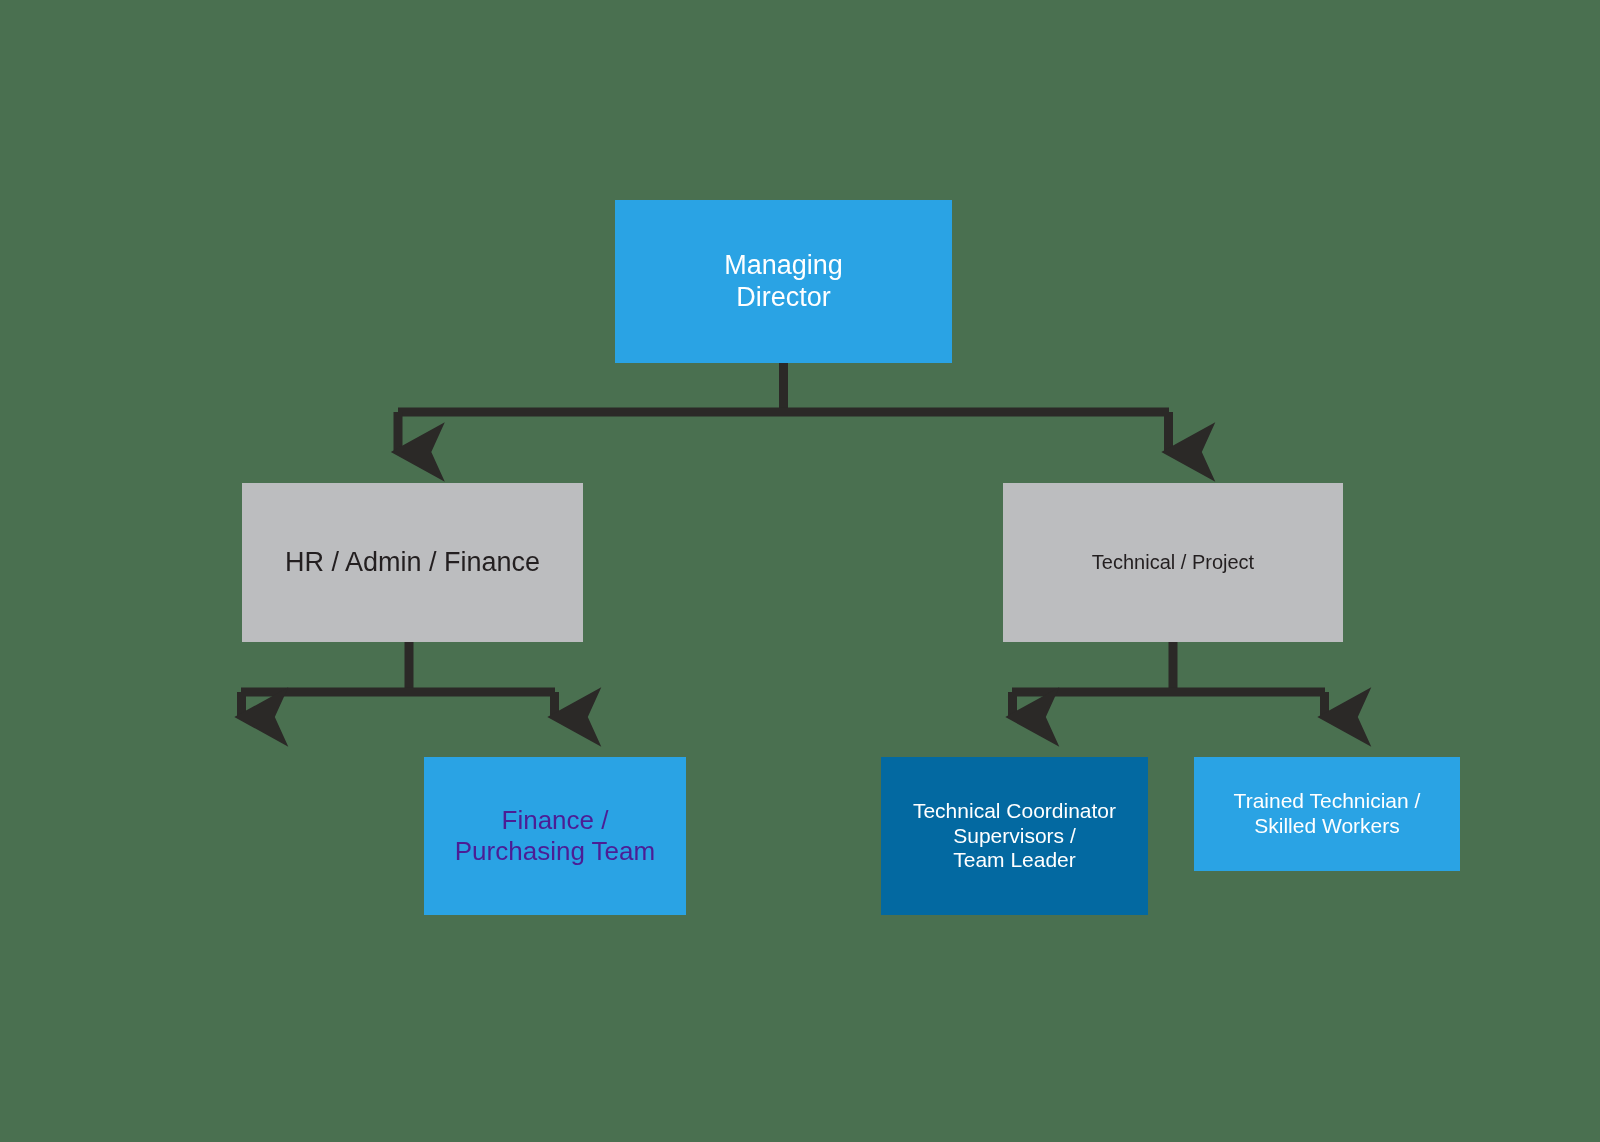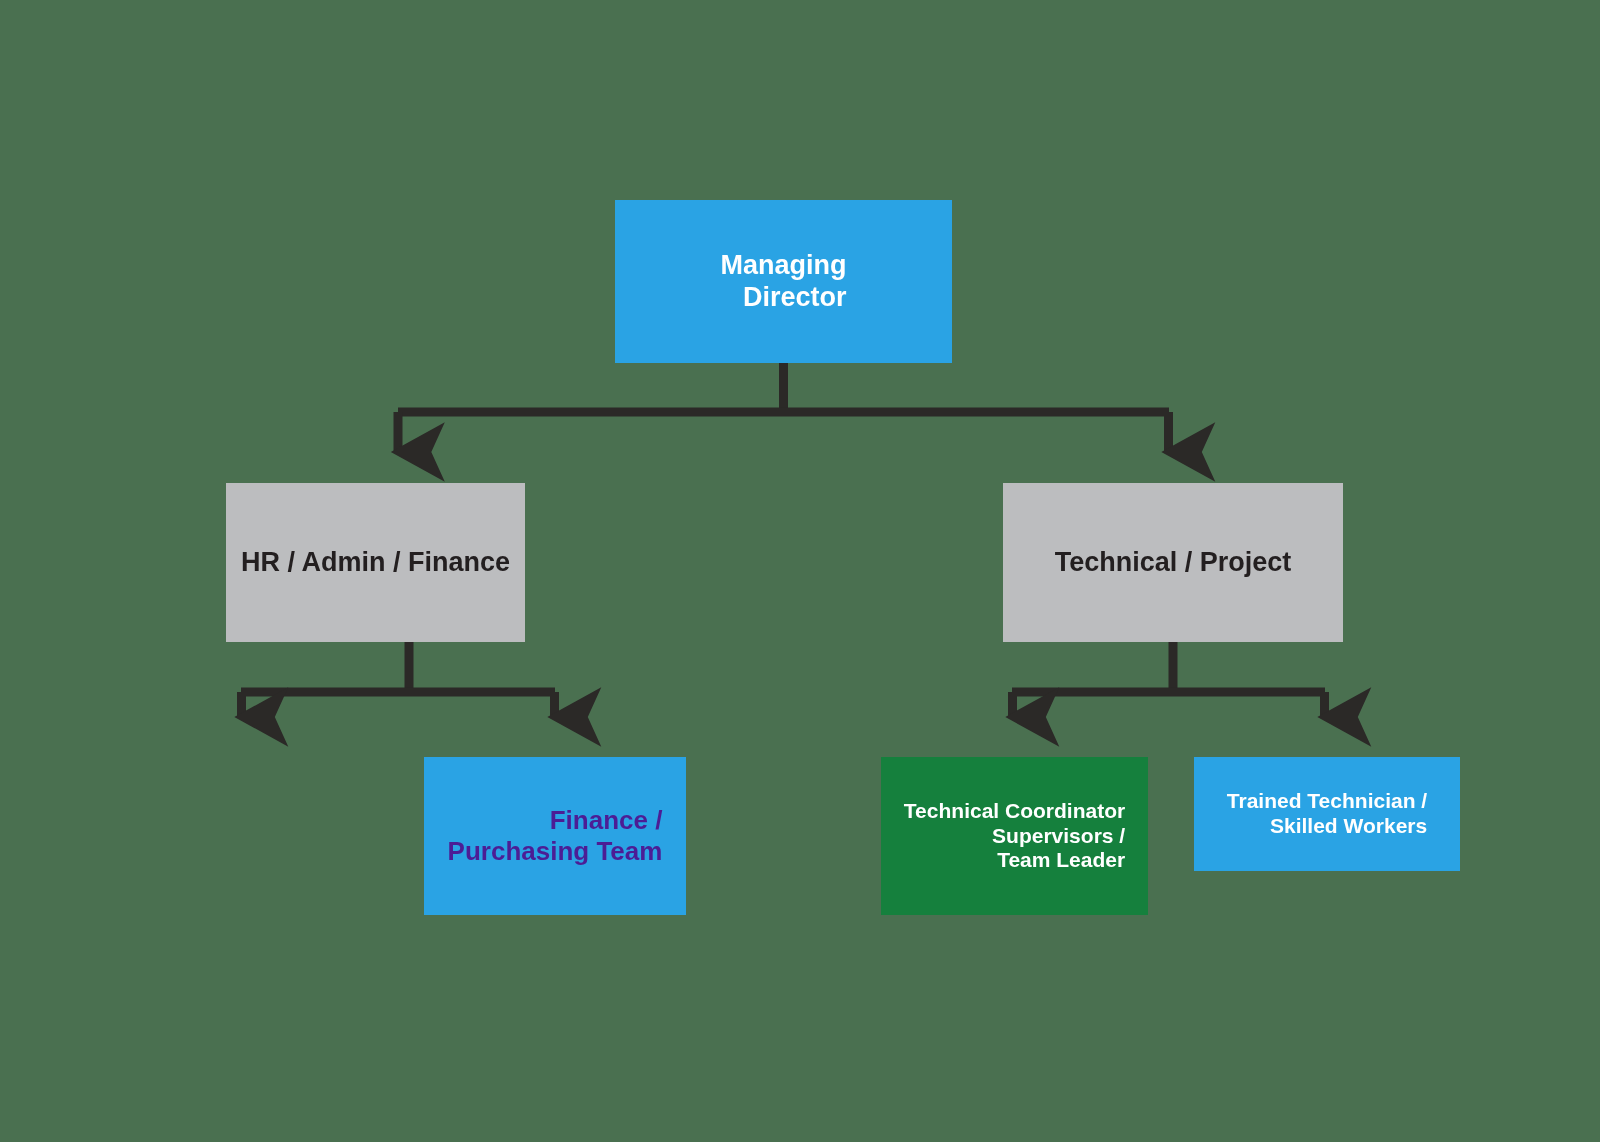--- a/index.html
+++ b/index.html
@@ -26,22 +26,22 @@
     width: 1600px;
     height: 1142px;
     pointer-events: none;
   }
   .node {
     position: absolute;
     box-sizing: border-box;
     display: flex;
     align-items: center;
     justify-content: center;
-    text-align: right;
-    font-weight: bold;
+    text-align: center;
+    font-weight: normal;
     line-height: 1.18;
     white-space: pre-line;
     padding: 8px 8px;
   }
   .node.blue {
     background: #2aa3e4;
     color: #ffffff;
   }
   .node.gray {
     background: #bcbdbf;
@@ -50,32 +50,32 @@
   
   #node-managing-director {
     left: 615px;
     top: 200px;
     width: 337px;
     height: 163px;
     font-size: 27px;
   }
   
   #node-hr-admin-finance {
-    left: 226px;
+    left: 242px;
     top: 483px;
-    width: 299px;
+    width: 341px;
     height: 159px;
     font-size: 27px;
   }
   #node-technical-project {
     left: 1003px;
     top: 483px;
     width: 340px;
     height: 159px;
-    font-size: 27px;
+    font-size: 20px;
   }
   
   #node-hr-admin-team {
     left: 110px;
     top: 757px;
     width: 262px;
     height: 158px;
     font-size: 26px;
   }
   #node-finance-purchasing-team {
@@ -138,20 +138,20 @@
 Director</div>
 
   <div class="node gray" id="node-hr-admin-finance" style="background: rgb(188, 189, 191); color: rgb(35, 31, 32);">HR / Admin / Finance</div>
 
   <div class="node gray" id="node-technical-project" style="background: rgb(188, 189, 191); color: rgb(35, 31, 32);">Technical / Project</div>
 
 
   <div class="node blue" id="node-finance-purchasing-team" style="background: rgb(42, 163, 228); color: #4c1d95;">Finance /
 Purchasing Team</div>
 
-  <div class="node blue" id="node-technical-coordinator" style="background: #15803d; color: rgb(255, 255, 255);">Technical Coordinator
+  <div class="node blue" id="node-technical-coordinator" style="background: #0369a1; color: rgb(255, 255, 255);">Technical Coordinator
 Supervisors /
 Team Leader</div>
 
   <div class="node blue" id="node-trained-technician" style="background: rgb(42, 163, 228); color: rgb(255, 255, 255);">Trained Technician /
 Skilled Workers</div>
 
 </div>
 
 </body></html>

